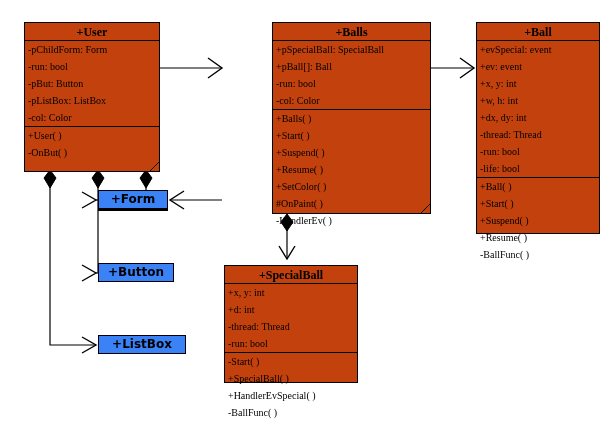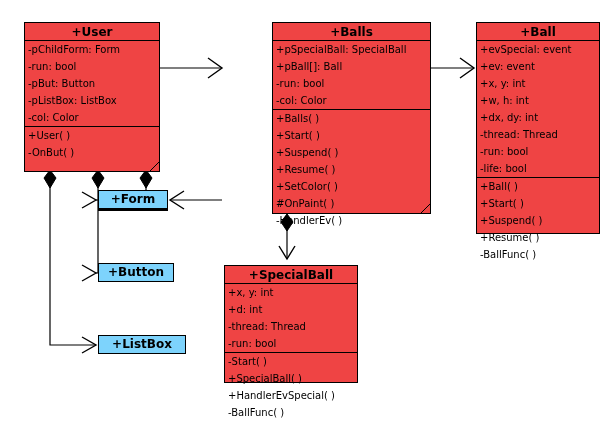--- a/index.html
+++ b/index.html
@@ -22,22 +22,23 @@
     left: 0;
     top: 0;
     width: 616px;
     height: 435px;
     pointer-events: none;
   }
   .uml-class {
     position: absolute;
     box-sizing: border-box;
     border: 1px solid #000000;
-    background: #ef4444;
+    background: #c2410c;
     z-index: 2;
+    font-family: Liberation Serif, serif;
   }
   .uml-name {
     text-align: center;
     font-weight: bold;
     font-size: 12px;
     line-height: 16px;
     padding: 1px 2px 0 2px;
     border-bottom: 1px solid #000000;
     color: #000000;
     white-space: nowrap;
@@ -55,21 +56,21 @@
     padding: 0 2px 0 3px;
     color: #000000;
     white-space: nowrap;
     overflow: visible;
   }
   
   .uml-simple {
     position: absolute;
     box-sizing: border-box;
     border: 1px solid #000000;
-    background: #7dd3fc;
+    background: #3b82f6;
     z-index: 2;
     text-align: center;
     font-weight: bold;
     font-size: 12px;
     color: #000000;
     white-space: nowrap;
   }
   .uml-simple.thick-bottom {
     border-bottom: 3px solid #000000;
   }

